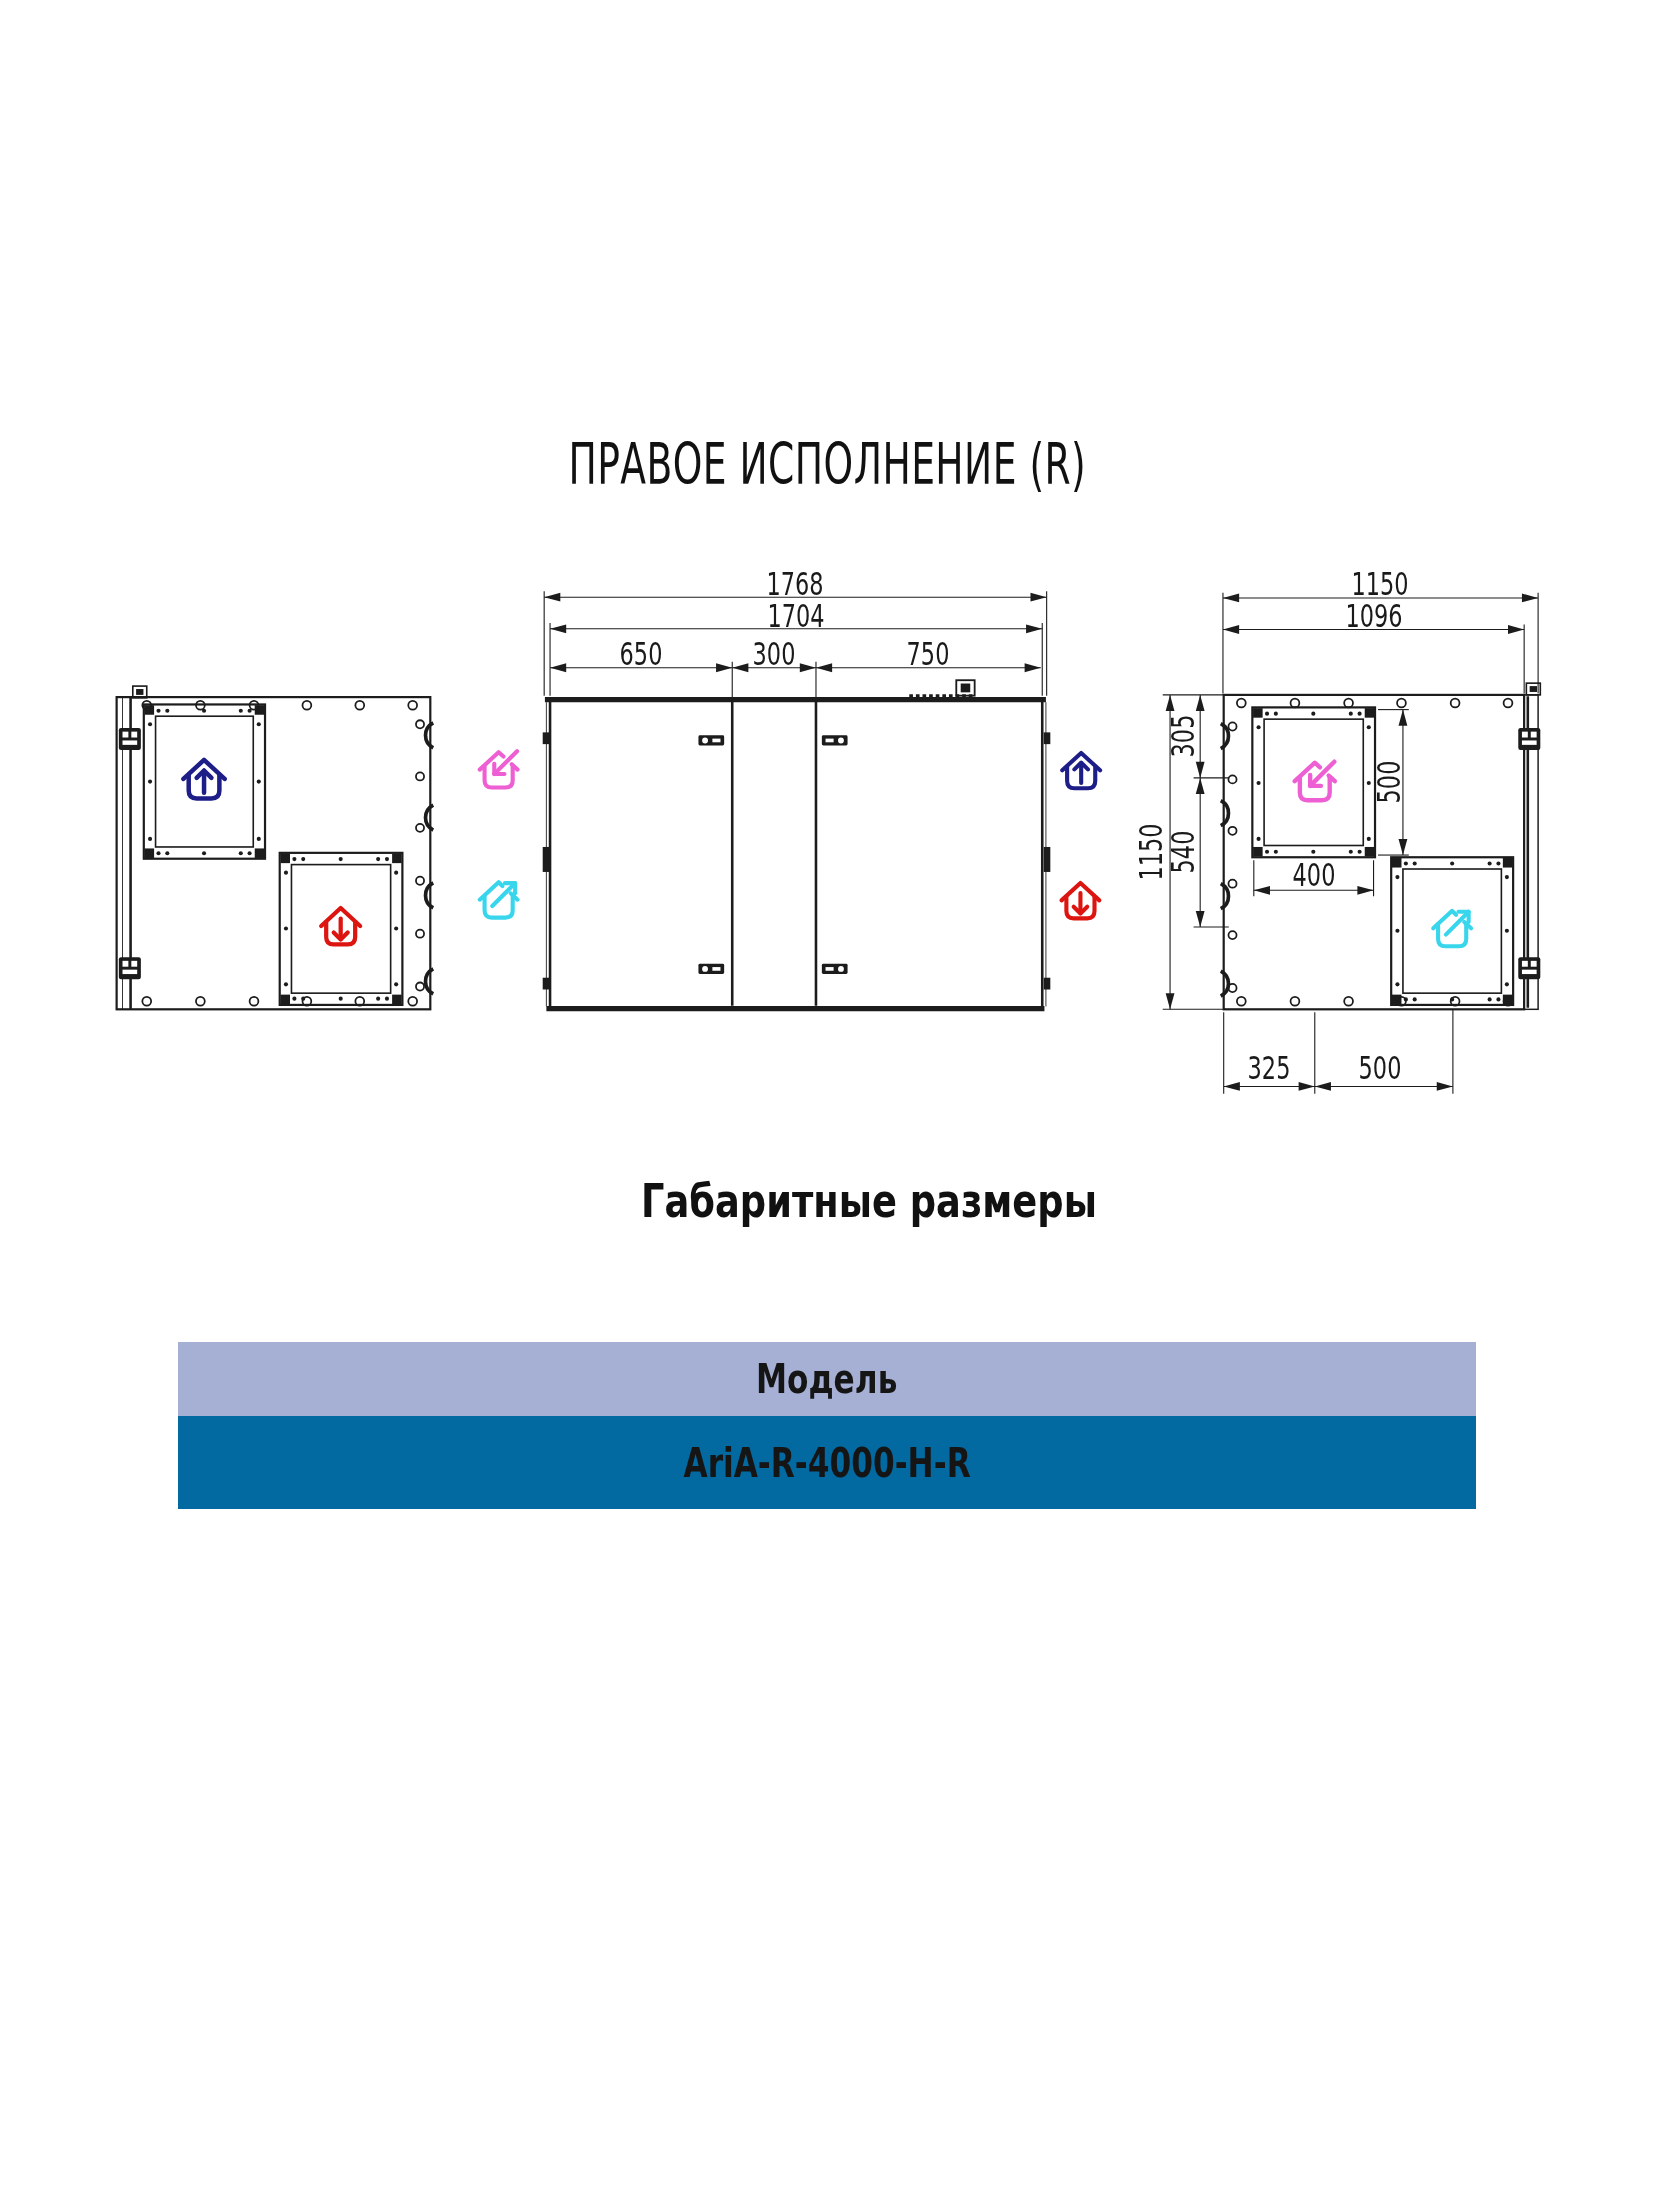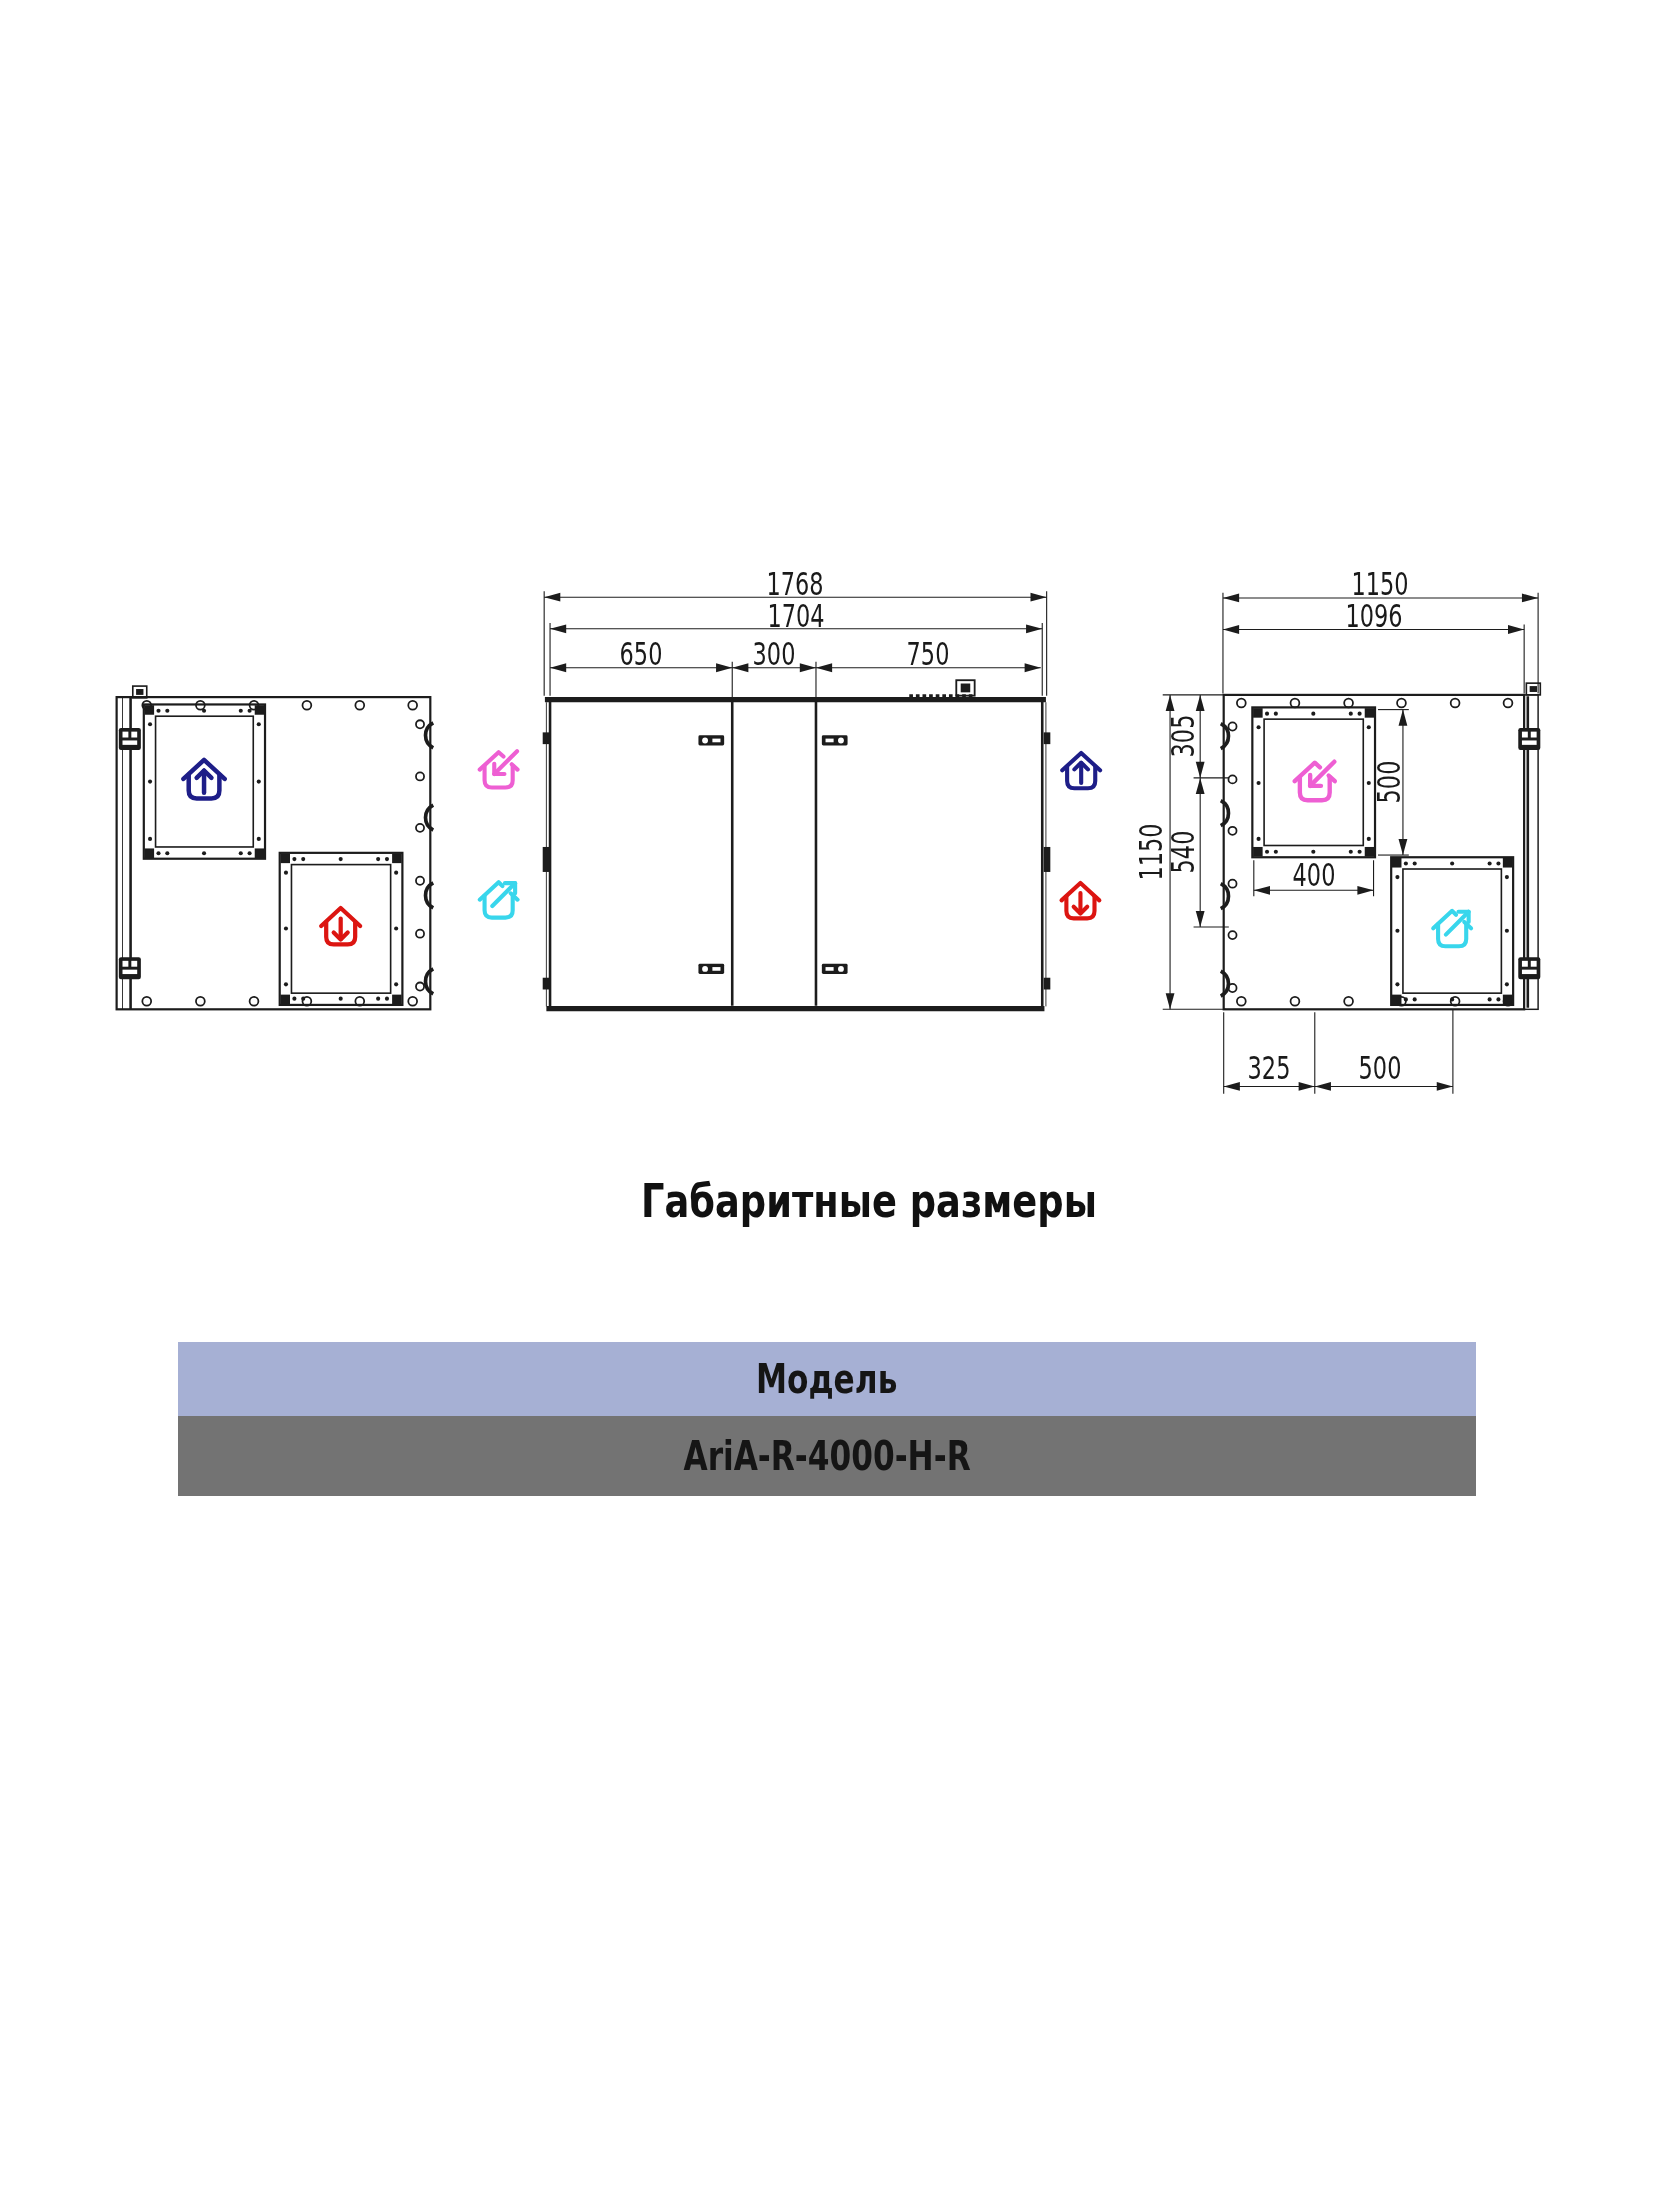--- a/index.html
+++ b/index.html
@@ -13,33 +13,36 @@
   .heading-wrap{position:absolute;left:0;top:1174px;width:1654px;text-align:center;padding-left:42px;}
   .heading-wrap span{display:inline-block;font-size:46px;font-weight:700;
                      transform:scaleX(0.80);transform-origin:center;white-space:nowrap;color:#111;}
   
   .dim{position:absolute;font-size:32px;font-weight:400;color:#1a1a1a;white-space:nowrap;
        transform:translate(-50%,-50%) scaleX(0.70);}
   .dim.v{transform:translate(-50%,-50%) rotate(-90deg) scaleX(0.70);}
   
   .model-table{position:absolute;left:178px;top:1342px;width:1298px;border-radius:7px;}
   .model-table .hdr{height:74px;background:#a6b0d4;display:flex;align-items:center;justify-content:center;}
-  .model-table .row{height:80px;background:#737373;display:flex;align-items:center;justify-content:center;}
+  .model-table .row{height:93px;background:#0369a1;display:flex;align-items:center;justify-content:center;}
   .model-table span{display:inline-block;font-size:40px;font-weight:700;color:#151515;
                     transform:scaleX(0.78);white-space:nowrap;}
   
   svg .ln{stroke:#1c1c1c;fill:none;}
   svg .fl{fill:#1c1c1c;stroke:none;}
   svg .wh{fill:#ffffff;stroke:none;}
 </style>
 </head>
 <body>
 
 <div id="canvas">
 
+  <div class="title-wrap">
+    <span>ПРАВОЕ ИСПОЛНЕНИЕ (R)</span>
+  </div>
 
   <svg class="abs" style="left:0;top:559px;" width="1654" height="573" viewBox="0 760 2250 780">
 
     <defs>
       <g id="icondefs">
         <symbol id="house-up" viewBox="0 0 100 100">
           <g stroke="currentColor" fill="none" stroke-width="8.5" stroke-linecap="round" stroke-linejoin="round">
             <path d="M 11,45 L 50,9 L 89,45"></path>
             <path d="M 21,37 L 21,67 Q 21,82 36,82 L 64,82 Q 79,82 79,67 L 79,37"></path>
             <path d="M 50,71 L 50,30"></path>

